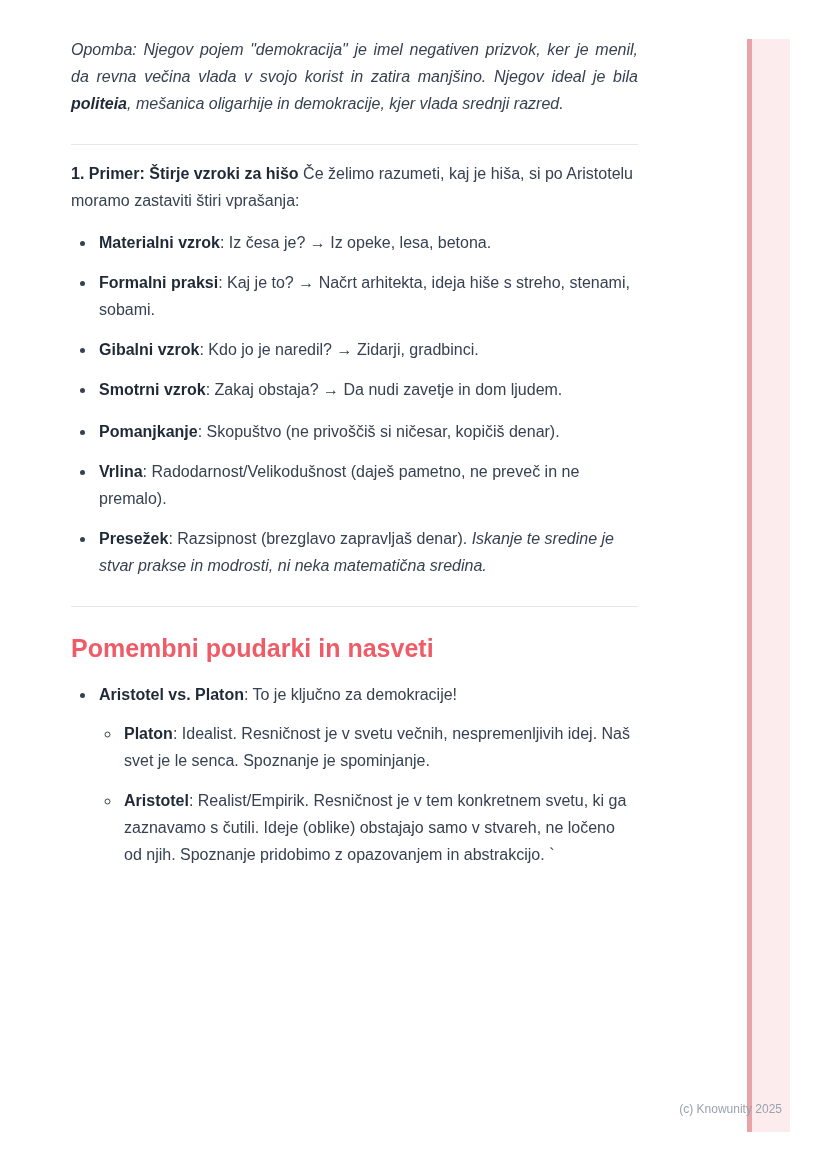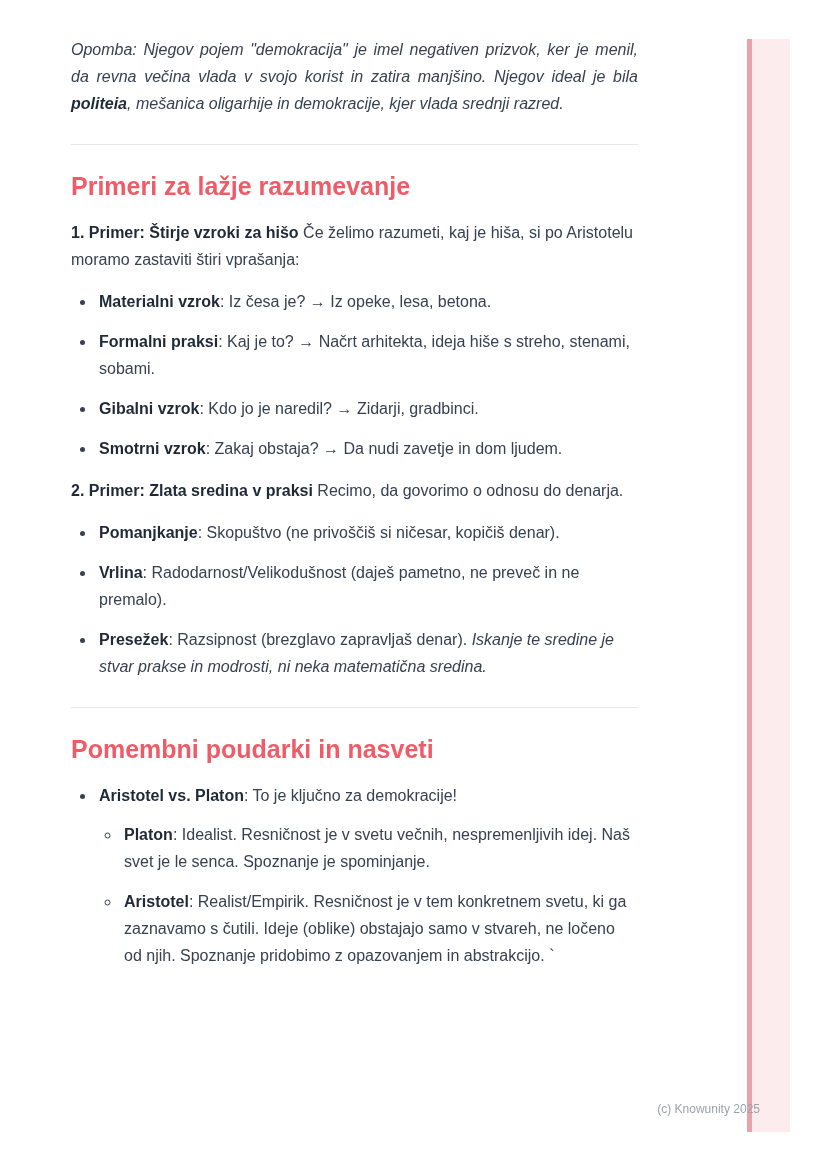--- a/index.html
+++ b/index.html
@@ -68,50 +68,48 @@
     left:747px;top:39px;
     width:43px;height:1093px;
     background:var(--bar-fill);
     border-left:5px solid var(--bar-edge);
     box-sizing:border-box;
     z-index:1;
   }
   .footer-credit{
     position:absolute;
     top:1102px;
-    right:68px;
+    right:46px;
     font-size:12px;
     line-height:14px;
     color:var(--muted);
     z-index:2;
   }
 </style>
 </head>
 <body>
 
 <div class="page">
 
   <div class="content">
 
     <p class="note"><span>Opomba: Njegov pojem "demokracija" je imel negativen prizvok, ker je menil, da revna večina vlada v svojo korist in zatira manjšino. Njegov ideal je bila </span><span class="b">politeia</span><span>, mešanica oligarhije in demokracije, kjer vlada srednji razred.</span></p>
 
     <hr class="sep">
 
-    <h2 class="section-heading">Primeri za lažje razumevanje</h2>
 
     <p class="para"><span class="lead">1. Primer: Štirje vzroki za hišo</span><span> Če želimo razumeti, kaj je hiša, si po Aristotelu moramo zastaviti štiri vprašanja:</span></p>
 
     <ul class="blist">
       <li><span class="term">Materialni vzrok</span><span>: Iz česa je? → Iz opeke, lesa, betona.</span></li>
       <li><span class="term">Formalni praksi</span><span>: Kaj je to? → Načrt arhitekta, ideja hiše s streho, stenami, sobami.</span></li>
       <li><span class="term">Gibalni vzrok</span><span>: Kdo jo je naredil? → Zidarji, gradbinci.</span></li>
       <li><span class="term">Smotrni vzrok</span><span>: Zakaj obstaja? → Da nudi zavetje in dom ljudem.</span></li>
     </ul>
 
-    <p class="para"><span class="lead">2. Primer: Zlata sredina v praksi</span><span> Recimo, da govorimo o odnosu do denarja.</span></p>
 
     <ul class="blist">
       <li><span class="term">Pomanjkanje</span><span>: Skopuštvo (ne privoščiš si ničesar, kopičiš denar).</span><span class="it"></span></li>
       <li><span class="term">Vrlina</span><span>: Radodarnost/Velikodušnost (daješ pametno, ne preveč in ne premalo).</span><span class="it"></span></li>
       <li><span class="term">Presežek</span><span>: Razsipnost (brezglavo zapravljaš denar). </span><span class="it">Iskanje te sredine je stvar prakse in modrosti, ni neka matematična sredina.</span></li>
     </ul>
 
     <hr class="sep">
 
     <h2 class="section-heading">Pomembni poudarki in nasveti</h2>

